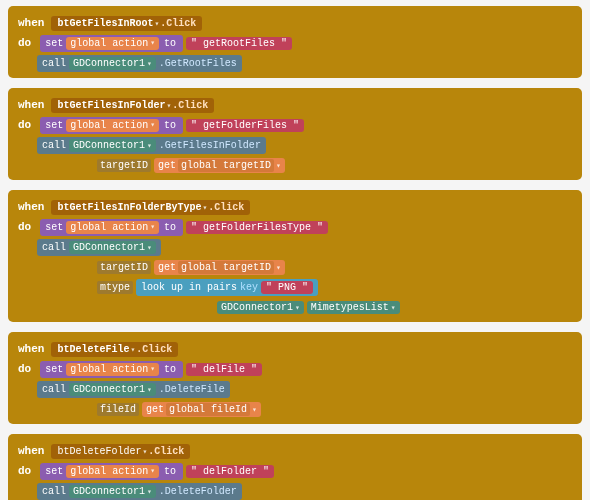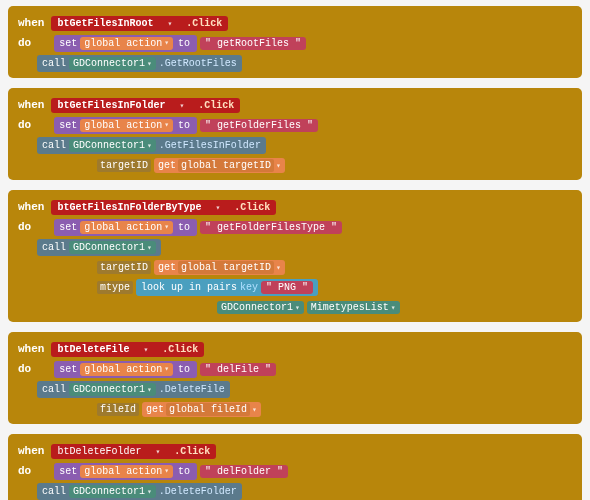--- a/index.html
+++ b/index.html
@@ -32,34 +32,34 @@
       font-weight: bold;
       font-size: 11px;
       padding: 2px 4px;
     }
 
     .do-label {
       color: #fff;
       font-weight: bold;
       font-size: 11px;
       padding: 2px 4px;
-      margin-right: 16px;
+      margin-right: 2px;
     }
 
     
     .block-event {
-      background: #b91c1c;
+      background: #a16207;
       border-radius: 3px;
       padding: 2px 6px;
       color: #fff;
       font-weight: bold;
       font-size: 10px;
       display: flex;
       align-items: center;
-      gap: 14px;
+      gap: 1px;
       cursor: pointer;
     }
 
     
     .block-var {
       background: #e8844a;
       border-radius: 3px;
       padding: 1px 4px;
       color: #fff;
       font-size: 10px;

